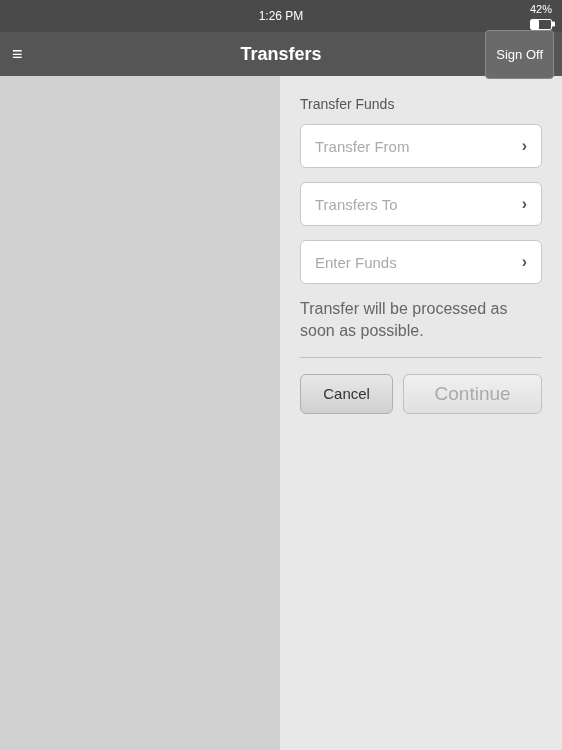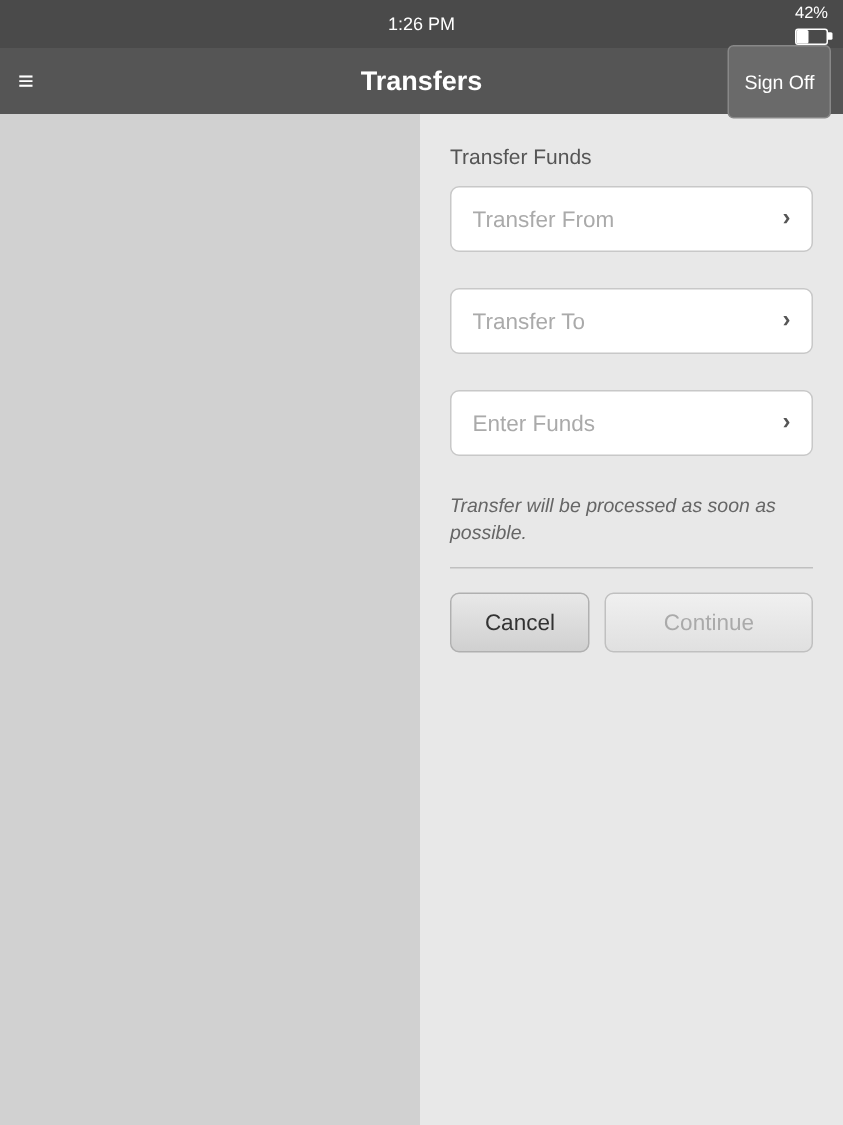--- a/index.html
+++ b/index.html
@@ -133,21 +133,21 @@
     
     .form-row {
       background: #fff;
       border: 1px solid #c8c8c8;
       border-radius: 6px;
       height: 44px;
       display: flex;
       align-items: center;
       justify-content: space-between;
       padding: 0 14px;
-      margin-bottom: 24px;
+      margin-bottom: 14px;
       cursor: pointer;
     }
     .form-row-label {
       font-size: 15px;
       color: #aaa;
     }
     .form-row-chevron {
       color: #555;
       font-size: 16px;
       font-weight: bold;
@@ -155,25 +155,24 @@
 
     
     .divider {
       border: none;
       border-top: 1px solid #c0c0c0;
       margin: 14px 0 16px 0;
     }
 
     
     .notice-text {
-      font-size: 13px;
+      font-size: 16px;
       color: #666;
       line-height: 1.4;
       margin-bottom: 4px;
-      font-style: italic;
     }
 
     
     .button-row {
       display: flex;
       gap: 10px;
       margin-top: 2px;
     }
     .btn-cancel {
       flex: 1;
@@ -184,21 +183,21 @@
       font-size: 15px;
       color: #333;
       cursor: pointer;
     }
     .btn-continue {
       flex: 1.5;
       height: 40px;
       background: linear-gradient(to bottom, #f0f0f0, #e0e0e0);
       border: 1px solid #c0c0c0;
       border-radius: 6px;
-      font-size: 15px;
+      font-size: 19px;
       color: #aaa;
       cursor: default;
     }
   </style>
 </head>
 <body>
 
 <div class="status-bar">
   <span class="status-time">1:26 PM</span>
   <div class="status-right">
@@ -222,21 +221,21 @@
   <div class="right-panel">
 
     <div class="section-title">Transfer Funds</div>
 
     <div class="form-row">
       <span class="form-row-label">Transfer From</span>
       <span class="form-row-chevron">›</span>
     </div>
 
     <div class="form-row">
-      <span class="form-row-label">Transfer To</span>
+      <span class="form-row-label">Transfers To</span>
       <span class="form-row-chevron">›</span>
     </div>
 
     <div class="form-row">
       <span class="form-row-label">Enter Funds</span>
       <span class="form-row-chevron">›</span>
     </div>
 
     <p class="notice-text">Transfer will be processed as soon as possible.</p>
 

